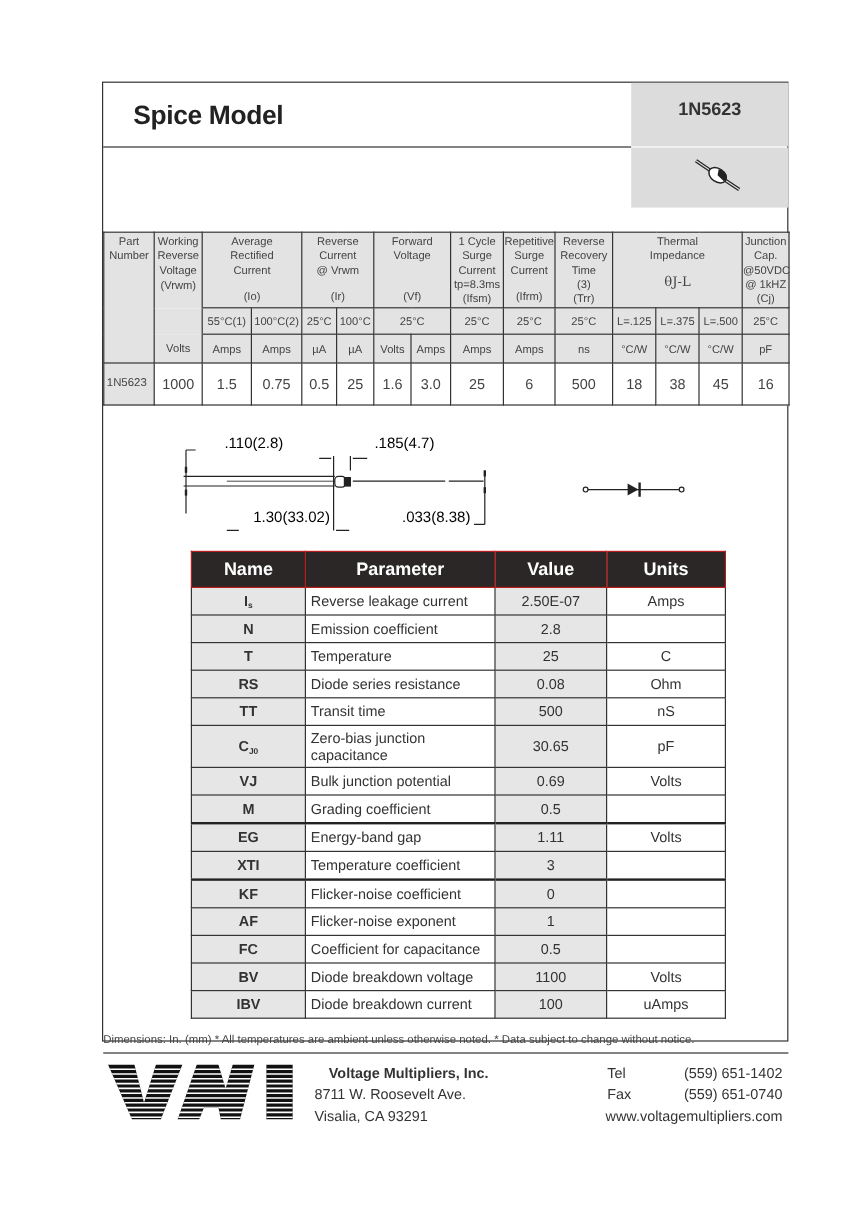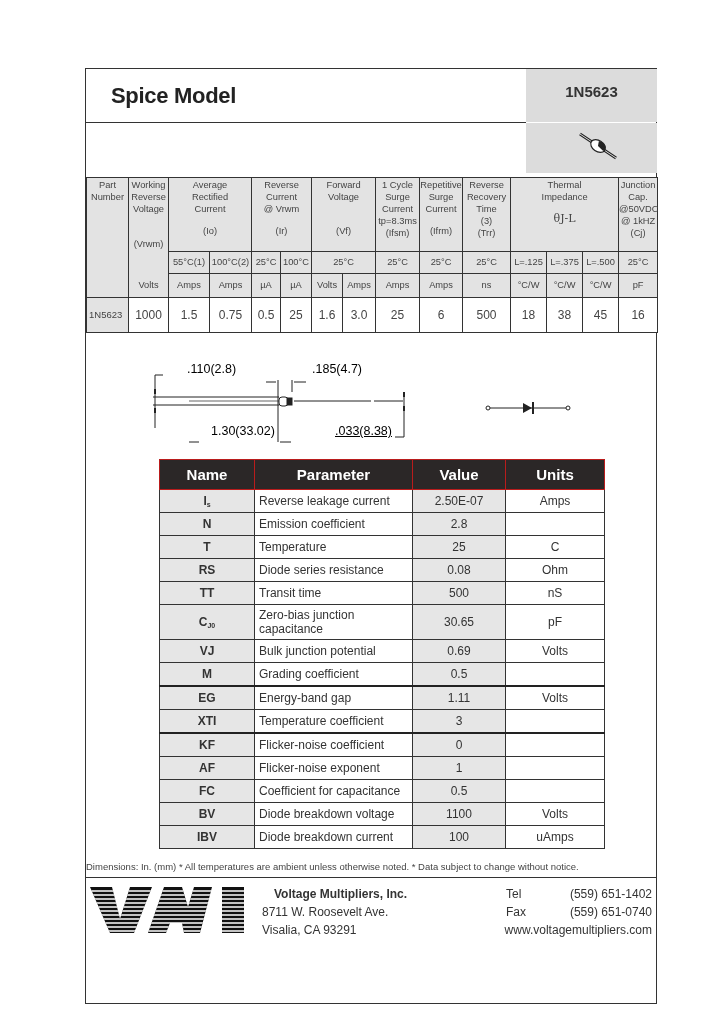--- a/index.html
+++ b/index.html
@@ -1,29 +1,29 @@
 <!DOCTYPE html>
 <html><head>
 <meta charset="utf-8">
 <style>
   html, body { margin: 0; padding: 0; background: #ffffff; }
   body { width: 720px; height: 1012px; position: relative; font-family: "Liberation Sans", sans-serif; color: #222; overflow: hidden; }
-  .sheet { position: absolute; left: 85px; top: 68px; width: 572px; height: 936px; border: 1.5px solid #333; box-sizing: border-box; }
+  .sheet { position: absolute; left: 85px; top: 68px; width: 572px; height: 800px; border: 1.5px solid #333; box-sizing: border-box; }
 
   .title-area { position: absolute; left: 0; top: 0; width: 440px; height: 53px; }
   .title { position: absolute; left: 25px; top: 14px; font-size: 22px; font-weight: bold; color: #222; letter-spacing: -0.3px; }
   .title-divider { position: absolute; left: 0; top: 53px; width: 440px; border-top: 1px solid #333; }
   .part-box { position: absolute; left: 440px; top: 0; width: 131px; height: 53px; background: #dcdcdc; }
   .part-box span { position: absolute; left: 0; right: 0; top: 14px; text-align: center; font-size: 15px; font-weight: bold; color: #333; }
   .icon-box { position: absolute; left: 440px; top: 54px; width: 131px; height: 50px; background: #dcdcdc; }
   .icon-box svg { position: absolute; left: 52px; top: 8px; }
 
   .ec-title { position: absolute; left: 0; top: 104px; width: 571px; height: 20px; background: #2b2727; color: #fff; font-size: 15px; font-weight: bold; text-align: center; line-height: 20px; letter-spacing: -0.2px; }
 
-  table.ec { position: absolute; left: 0; top: 108px; width: 571px; border-collapse: collapse; table-layout: fixed; font-size: 9.3px; color: #444; }
+  table.ec { position: absolute; left: 0; top: 124px; width: 571px; border-collapse: collapse; table-layout: fixed; font-size: 9.3px; color: #444; }
   table.ec td { border: 1px solid #333; text-align: center; vertical-align: top; padding: 1px 0; line-height: 12px; background: #e3e3e3; }
   table.ec tr.sub td { vertical-align: middle; height: 19px; }
   table.ec tr.unit td { vertical-align: middle; height: 21px; }
   table.ec tr.data td { vertical-align: middle; height: 32px; font-size: 12px; background: #fff; }
   table.ec tr.data td.pn { font-size: 9.5px; background: #e3e3e3; text-align: left; padding-left: 2px; }
   .noline-top { border-top: none !important; }
 
   .drawing { position: absolute; left: 65px; top: 283px; width: 260px; height: 100px; }
   .schematic { position: absolute; left: 385px; top: 324px; width: 120px; height: 30px; }
   .dimtext { position: absolute; font-size: 12.5px; color: #000000; }
@@ -94,21 +94,21 @@
     <tbody>
         <tr style="height:62px">
       <td rowspan="3" class="pn-head">
         <div>Part</div>
             <div>Number</div>
       </td>
       <td style="border-bottom:none">
         <div>Working</div>
             <div>Reverse</div>
             <div>Voltage</div>
-        <div style="margin-top:23px">(Vrwm)</div>
+        <div style="margin-top:1px">(Vrwm)</div>
       </td>
       <td colspan="2">
         <div>Average</div>
             <div>Rectified</div>
             <div>Current</div>
         <div style="margin-top:10px">(Io)</div>
       </td>
       <td colspan="2">
         <div>Reverse</div>
             <div>Current</div>
@@ -230,21 +230,21 @@
     <g fill="#222">
       <rect x="3" y="37" width="2" height="5"></rect>
       <rect x="3" y="56" width="2" height="5"></rect>
       <rect x="252" y="40" width="2" height="5"></rect>
       <rect x="252" y="54" width="2" height="5"></rect>
     </g>
   </svg>
   <div class="dimtext" style="left:101px; top:293px;">.110(2.8)</div>
   <div class="dimtext" style="left:226px; top:293px;">.185(4.7)</div>
   <div class="dimtext" style="left:125px; top:355px;">1.30(33.02)</div>
-  <div class="dimtext" style="left:249px; top:355px;text-decoration:underline;">.033(8.38)</div>
+  <div class="dimtext" style="left:249px; top:355px;">.033(8.38)</div>
 
   <svg class="schematic" width="120" height="30" viewBox="0 0 120 30">
     <circle cx="17" cy="15" r="2" fill="#fff" stroke="#222" stroke-width="1"></circle>
     <circle cx="97" cy="15" r="2" fill="#fff" stroke="#222" stroke-width="1"></circle>
     <line x1="19" y1="15" x2="95" y2="15" stroke="#222" stroke-width="1"></line>
     <polygon points="52,10 52,20 61,15" fill="#222"></polygon>
     <line x1="62" y1="9" x2="62" y2="21" stroke="#222" stroke-width="2"></line>
   </svg>
 
   <table class="spice">

